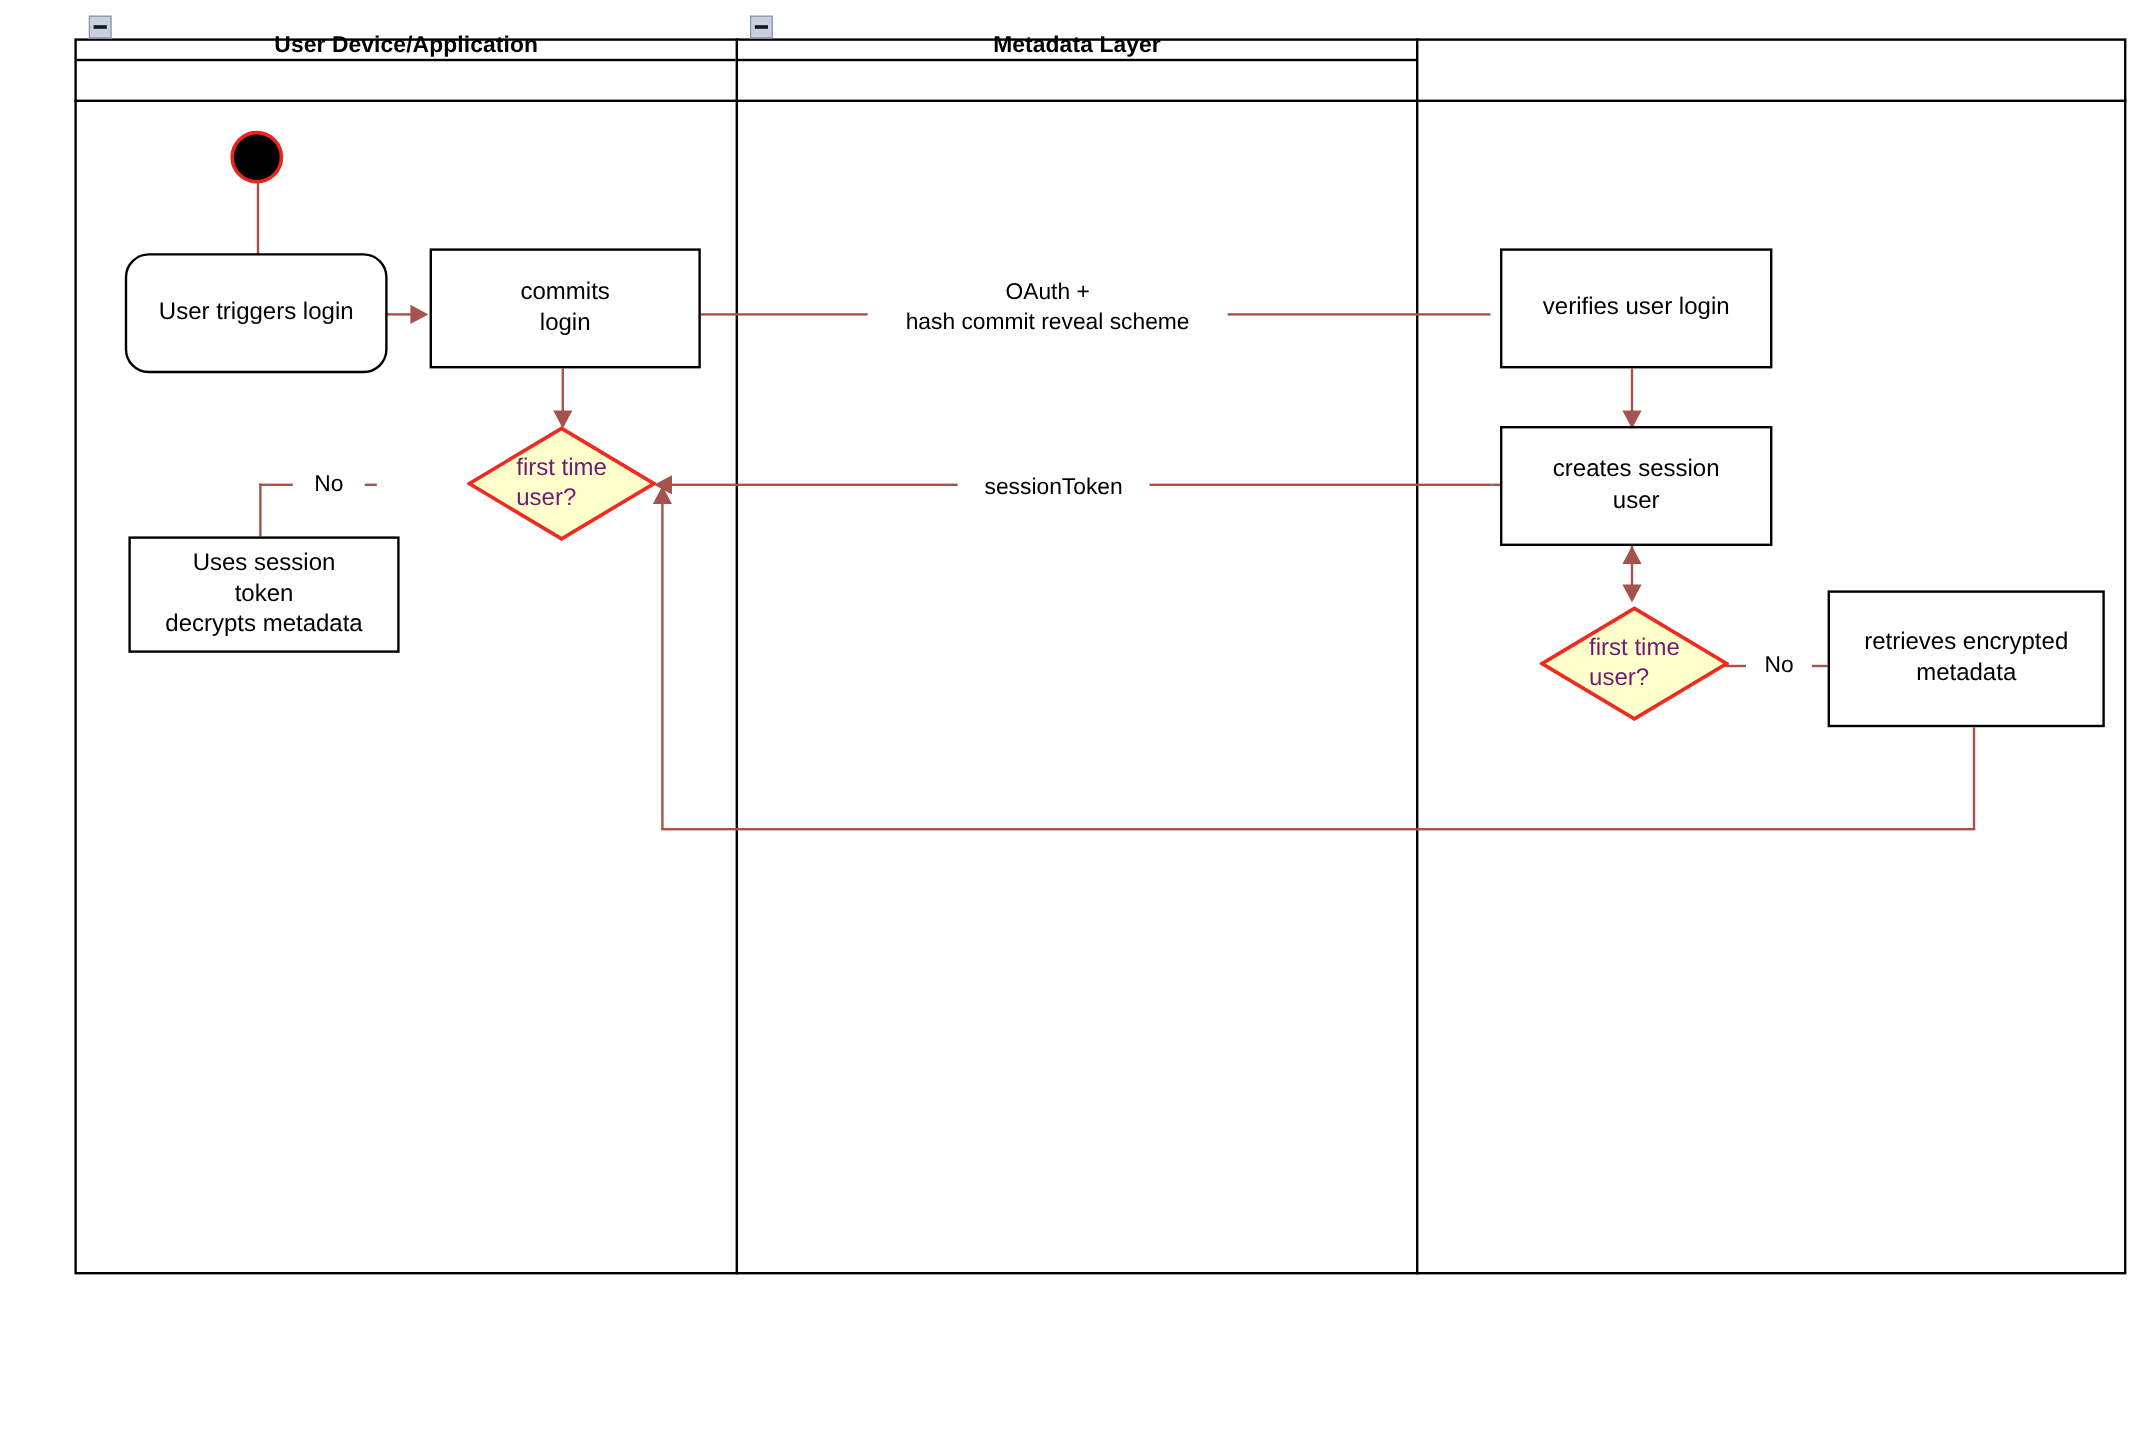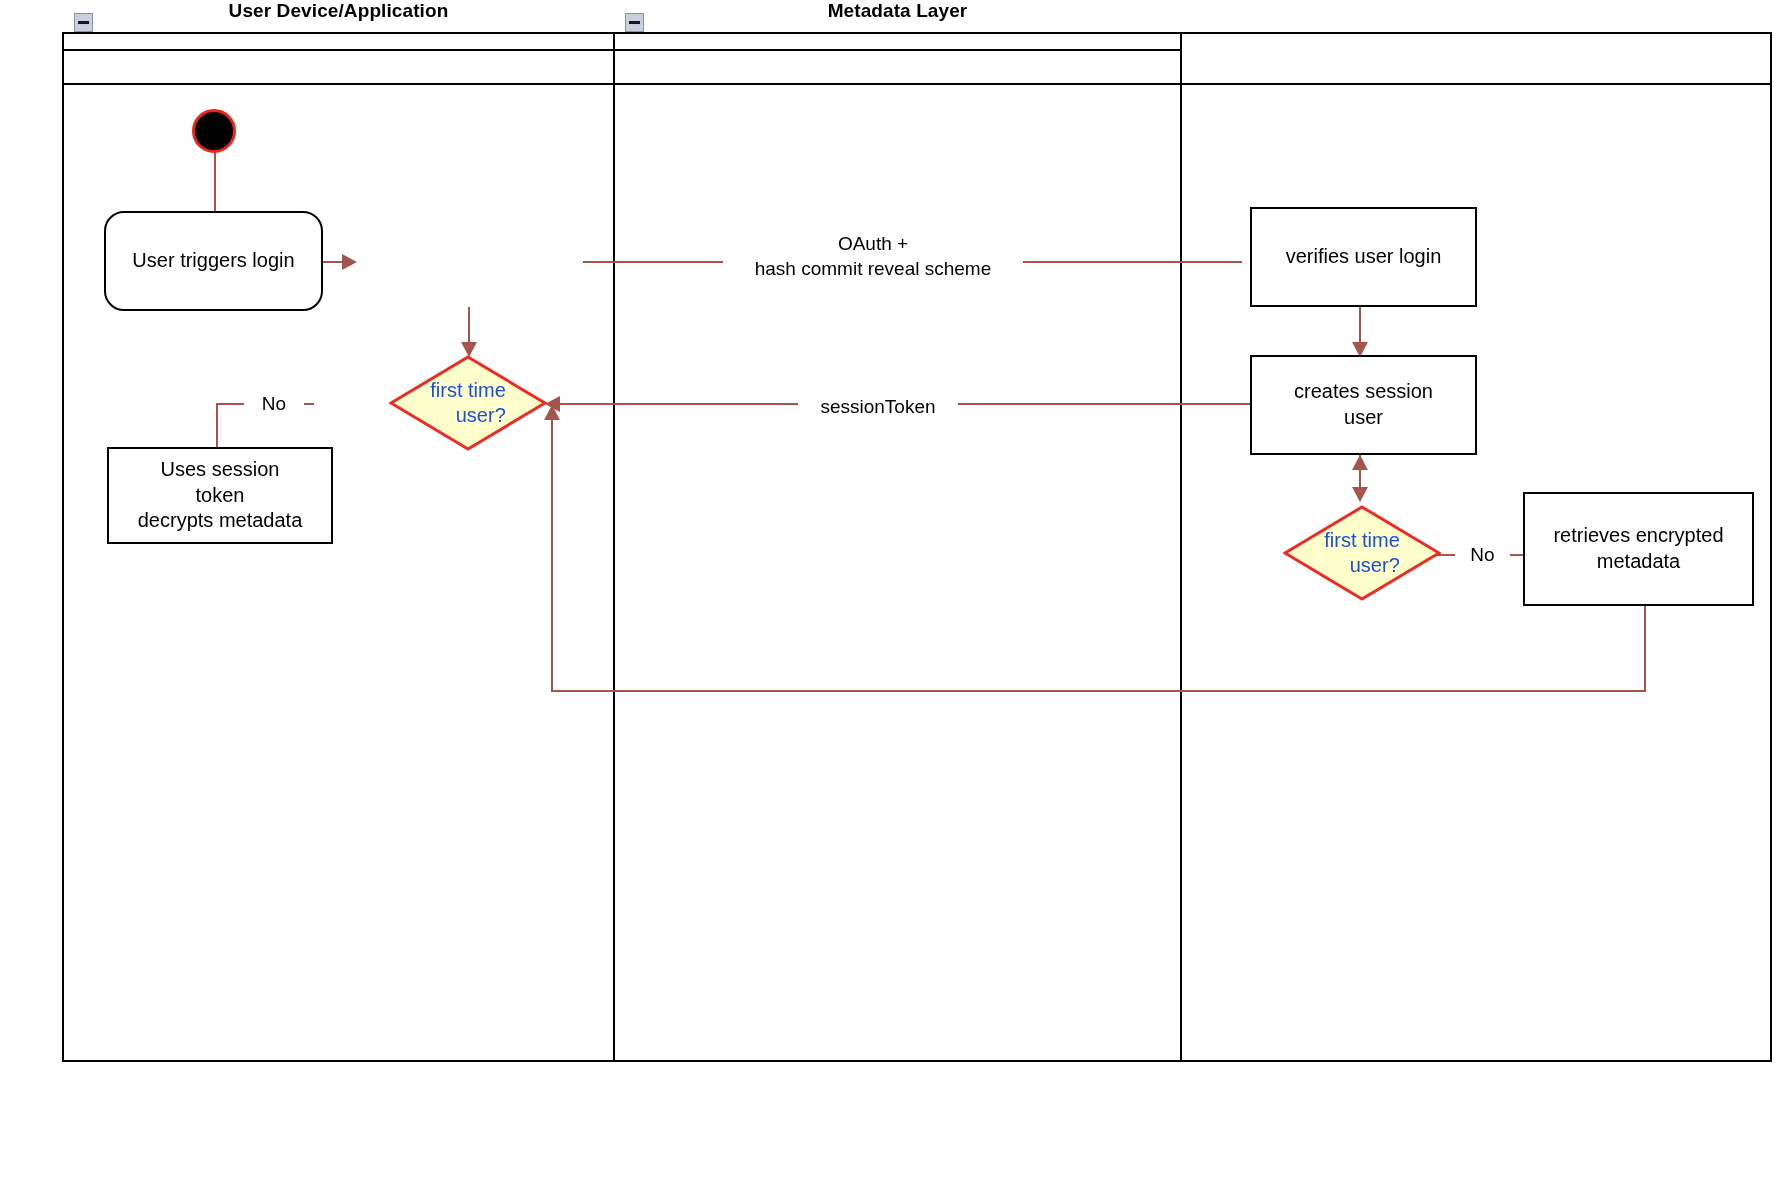--- a/index.html
+++ b/index.html
@@ -34,21 +34,21 @@
   }
   .lane-header {
     position: absolute;
     box-sizing: border-box;
     left: 0;
     top: 0;
     width: 100%;
     height: 45px;
     border-bottom: 2px solid #000000;
     display: flex;
-    align-items: flex-start;
+    align-items: flex-end;
     justify-content: center;
   }
   .lane-divider {
     position: absolute;
     top: 0;
     width: 2px;
     height: 100%;
     background: #000000;
   }
   .lane-title {
@@ -108,23 +108,23 @@
   .diamond svg { display: block; }
   .diamond .dlabel {
     position: absolute;
     left: 0;
     top: 0;
     width: 100%;
     height: 100%;
     display: flex;
     align-items: center;
     justify-content: center;
-    text-align: right;
+    text-align: left;
     font-size: 20px;
-    color: #1d4ed8;
+    color: #701a75;
     line-height: 1.25;
     white-space: pre-line;
   }
 
   
   .edge-h {
     position: absolute;
     height: 2px;
     background: #a4534d;
   }
@@ -238,20 +238,22 @@
   <div class="edge-label" style="left:723px; top:232px; width:290px;">OAuth +
 hash commit reveal scheme</div>
   <div class="edge-label" style="left:798px; top:395px; width:150px;">sessionToken</div>
   <div class="edge-label" style="left:244px; top:392px; width:50px;">No</div>
   <div class="edge-label" style="left:1455px; top:543px; width:45px;">No</div>
 
   <div class="start-node" style="left:192px; top:109px; width:44px; height:44px;"></div>
 
   <div class="node" style="left:104px; top:211px; width:219px; height:100px;border-radius:20px;">User triggers login</div>
 
+  <div class="node" style="left:358px; top:207px; width:226px; height:100px;">commits
+login</div>
 
   <div class="diamond" style="left:389px; top:355px; width:158px; height:96px;">
     <svg width="158" height="96" viewBox="0 0 158 96">
       <polygon points="79,2 156,48 79,94 2,48" fill="#ffffcc" stroke="#ee2b23" stroke-width="3"></polygon>
     </svg>
     <div class="dlabel">first time
 user?</div>
   </div>
 
   <div class="node" style="left:107px; top:447px; width:226px; height:97px;">Uses session

